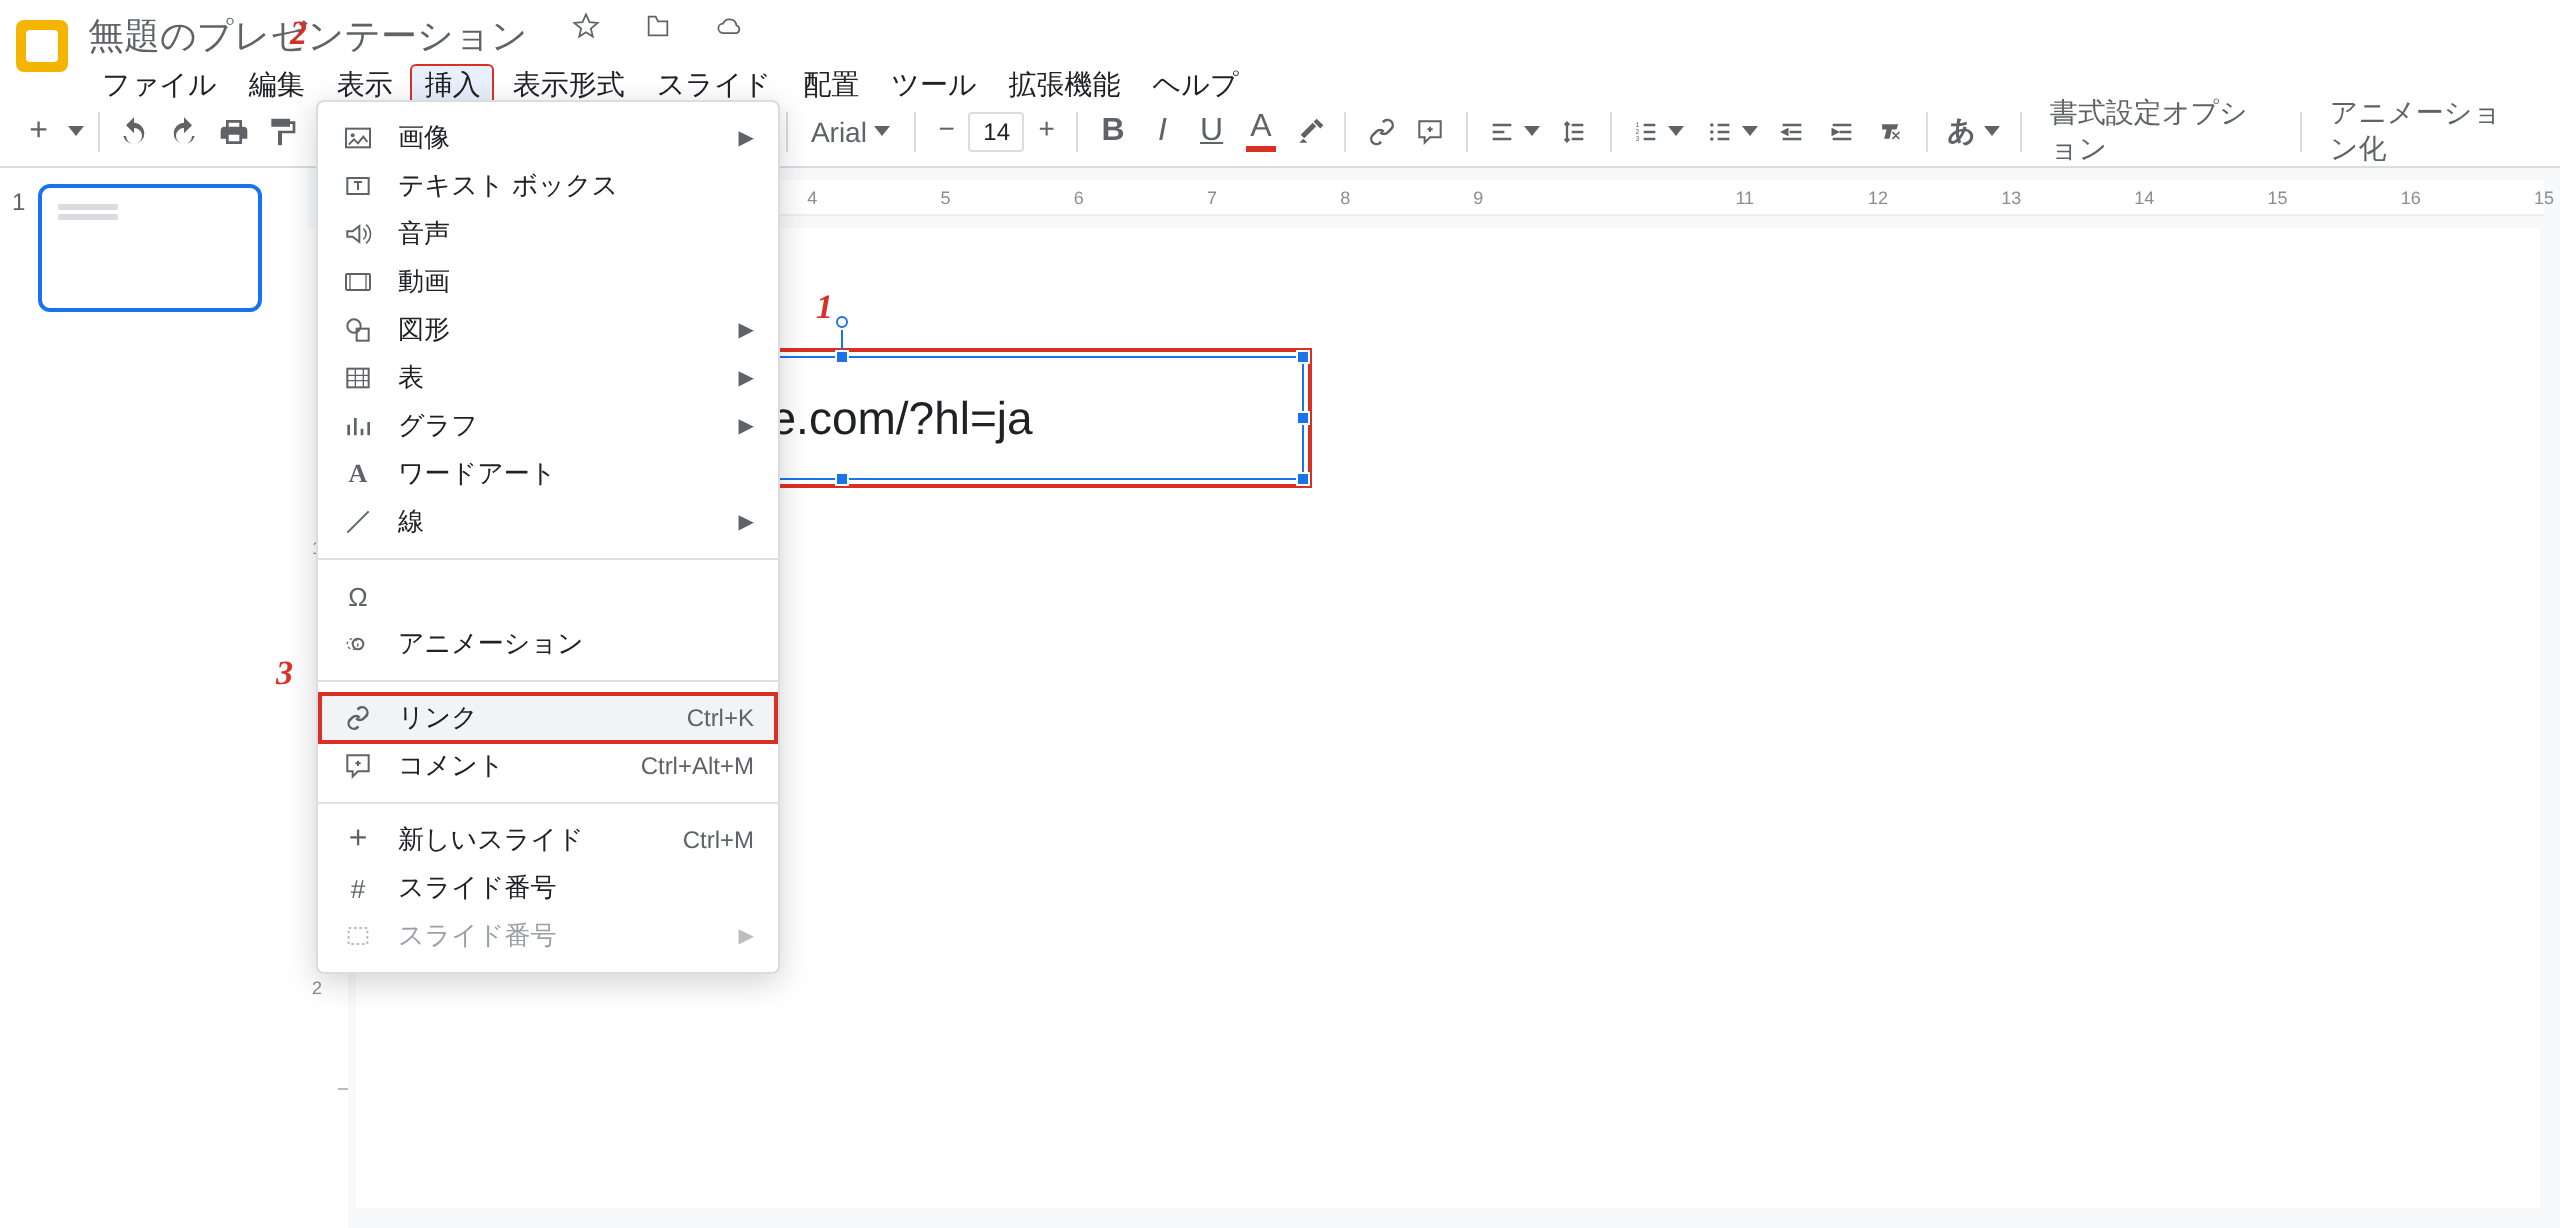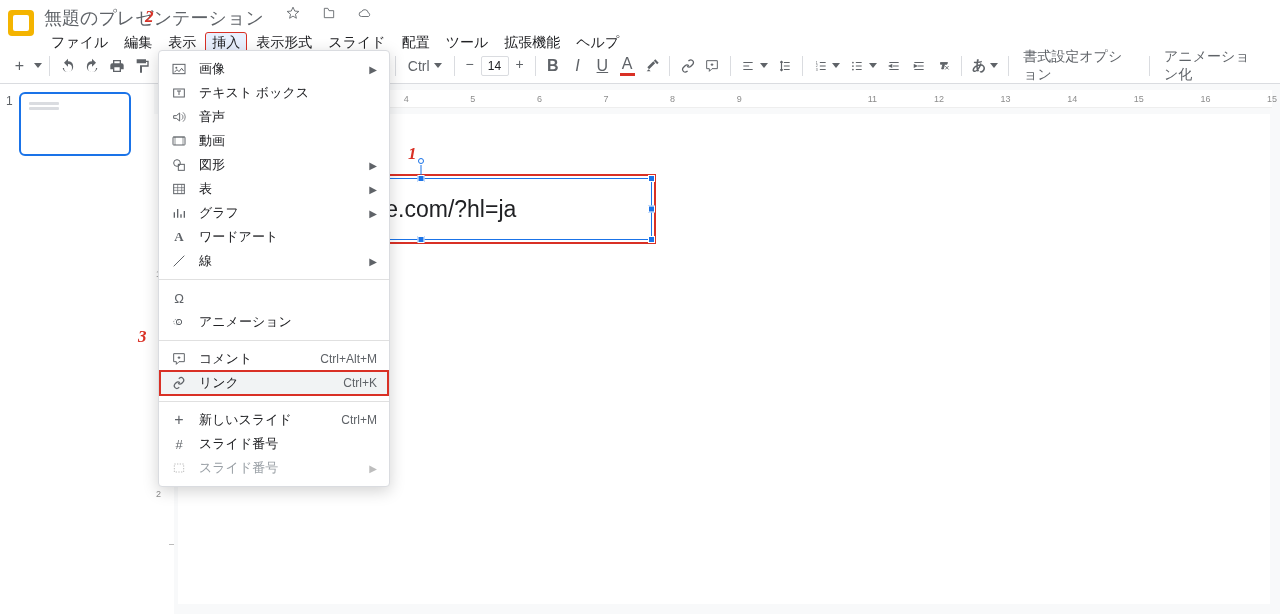--- a/index.html
+++ b/index.html
@@ -133,21 +133,21 @@
     </div>
   <div class="tb-btn">
       <svg viewBox="0 0 24 24" width="16" height="16">
         <path fill="#5f6368" d="M18 4V2H4v6h14V6h2v5H9v11h3V13h10V4z"></path>
       </svg>
     </div>
   <div class="tb-sep"></div>
   <div style="width:254px;"></div>
   <div class="tb-sep"></div>
   <div class="tb-dropdown">
-      <span>Ctrl</span>
+      <span>Arial</span>
       <span class="tri-down"></span>
     </div>
   <div class="tb-sep"></div>
   <div class="fontsize">
     <span class="plus-minus">−</span>
     <span class="box">14</span>
     <span class="plus-minus">+</span>
   </div>
   <div class="tb-sep"></div>
   <div class="tb-btn">
@@ -388,38 +388,38 @@
   <div class="dd-item">
     <span class="dd-icon">
         <svg viewBox="0 0 24 24">
           <circle cx="12" cy="12" r="4" fill="none" stroke="#5f6368" stroke-width="1.5"></circle>
           <circle cx="8" cy="12" r="4" fill="none" stroke="#5f6368" stroke-width="1" stroke-dasharray="2"></circle>
         </svg>
       </span>
     <span class="dd-label">アニメーション</span>
   </div>
   <div class="dd-sep"></div>
+  <div class="dd-item hover annot">
+    <span class="dd-icon">
+        <svg viewBox="0 0 24 24">
+          <path fill="#5f6368" d="M10 13a5 5 0 007 0l2-2a5 5 0 00-7-7l-1 1 1.4 1.4 1-1a3 3 0 014.2 4.2l-2 2a3 3 0 01-4.2 0zm4-2a5 5 0 00-7 0l-2 2a5 5 0 007 7l1-1-1.4-1.4-1 1a3 3 0 01-4.2-4.2l2-2a3 3 0 014.2 0z"></path>
+        </svg>
+      </span>
+    <span class="dd-label">リンク</span>
+    <span class="dd-shortcut">Ctrl+K</span>
+  </div>
   <div class="dd-item">
     <span class="dd-icon">
         <svg viewBox="0 0 24 24">
           <path d="M20 4H4v12h4v4l4-4h8z" fill="none" stroke="#5f6368" stroke-width="1.5"></path>
           <path d="M10 10h4M12 8v4" stroke="#5f6368" stroke-width="1.5"></path>
         </svg>
       </span>
     <span class="dd-label">コメント</span>
     <span class="dd-shortcut">Ctrl+Alt+M</span>
-  </div>
-  <div class="dd-item hover annot">
-    <span class="dd-icon">
-        <svg viewBox="0 0 24 24">
-          <path fill="#5f6368" d="M10 13a5 5 0 007 0l2-2a5 5 0 00-7-7l-1 1 1.4 1.4 1-1a3 3 0 014.2 4.2l-2 2a3 3 0 01-4.2 0zm4-2a5 5 0 00-7 0l-2 2a5 5 0 007 7l1-1-1.4-1.4-1 1a3 3 0 01-4.2-4.2l2-2a3 3 0 014.2 0z"></path>
-        </svg>
-      </span>
-    <span class="dd-label">リンク</span>
-    <span class="dd-shortcut">Ctrl+K</span>
   </div>
   <div class="dd-sep"></div>
   <div class="dd-item">
     <span class="dd-icon">
         <span style="color:#5f6368;font-size:16px;">+</span>
       </span>
     <span class="dd-label">新しいスライド</span>
     <span class="dd-shortcut">Ctrl+M</span>
   </div>
   <div class="dd-item">

